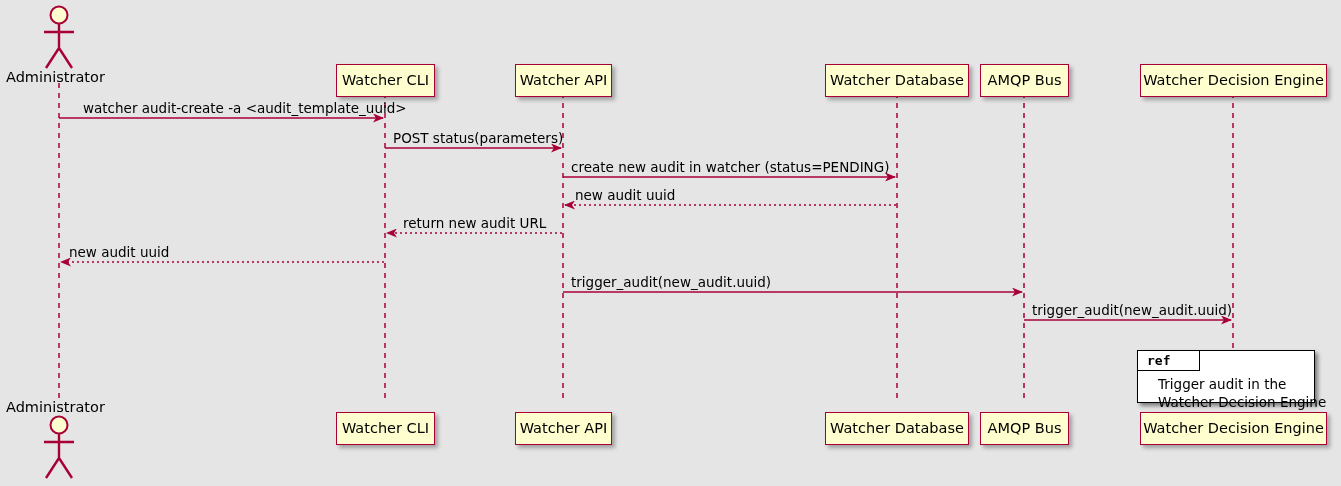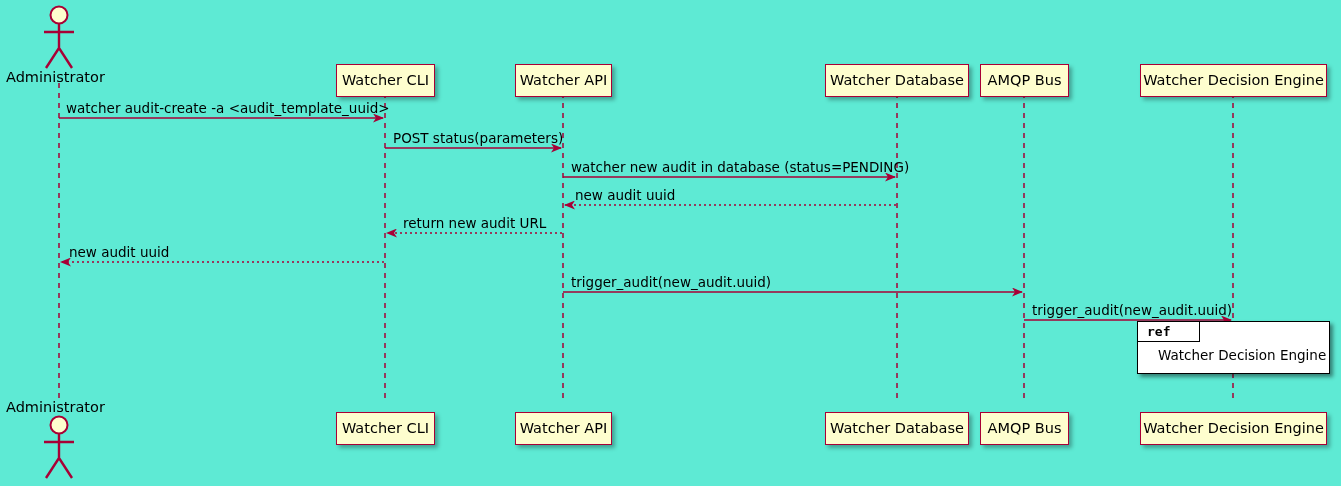--- a/index.html
+++ b/index.html
@@ -8,21 +8,21 @@
     padding: 0;
     background: #FFFFFF;
   }
   body {
     font-family: "DejaVu Sans", sans-serif;
   }
   #diagram {
     position: relative;
     width: 1341px;
     height: 486px;
-    background: #5eead4;
+    background: #e5e5e5;
     overflow: hidden;
   }
   #svg-layer {
     position: absolute;
     top: 0;
     left: 0;
     width: 1341px;
     height: 486px;
   }
   .participant-box {
@@ -165,31 +165,32 @@
         <span>AMQP Bus</span>
       </div>
       <div class="participant-box" style="left: 1140px; top: 50px; width: 187px; height: 33px;">
         <span>Watcher Decision Engine</span>
       </div>
       <div class="participant-box" style="left: 1140px; top: 398px; width: 187px; height: 33px;">
         <span>Watcher Decision Engine</span>
       </div>
     </div>
   <div id="message-labels">
-      <div class="msg-label" style="left: 66px; top: 102px;">watcher audit-create -a &lt;audit_template_uuid&gt;</div>
+      <div class="msg-label" style="left: 83px; top: 102px;">watcher audit-create -a &lt;audit_template_uuid&gt;</div>
       <div class="msg-label" style="left: 393px; top: 132px;">POST status(parameters)</div>
-      <div class="msg-label" style="left: 571px; top: 161px;">watcher new audit in database (status=PENDING)</div>
+      <div class="msg-label" style="left: 571px; top: 161px;">create new audit in watcher (status=PENDING)</div>
       <div class="msg-label" style="left: 575px; top: 189px;">new audit uuid</div>
       <div class="msg-label" style="left: 403px; top: 217px; text-align: right;">return new audit URL</div>
       <div class="msg-label" style="left: 69px; top: 246px;">new audit uuid</div>
       <div class="msg-label" style="left: 571px; top: 276px;">trigger_audit(new_audit.uuid)</div>
       <div class="msg-label" style="left: 1032px; top: 304px;">trigger_audit(new_audit.uuid)</div>
     </div>
 
-  <div class="ref-box" id="ref-box" style="left: 1137px; top: 321px; width: 193px; height: 53px;">
+  <div class="ref-box" id="ref-box" style="left: 1137px; top: 350px; width: 178px; height: 53px;">
     <div class="ref-tab"></div>
     <div class="ref-tab-label">ref</div>
     <div class="ref-text">
+      <div>Trigger audit in the</div>
       <div>Watcher Decision Engine</div>
     </div>
   </div>
 
 </div>
 
 </body></html>

